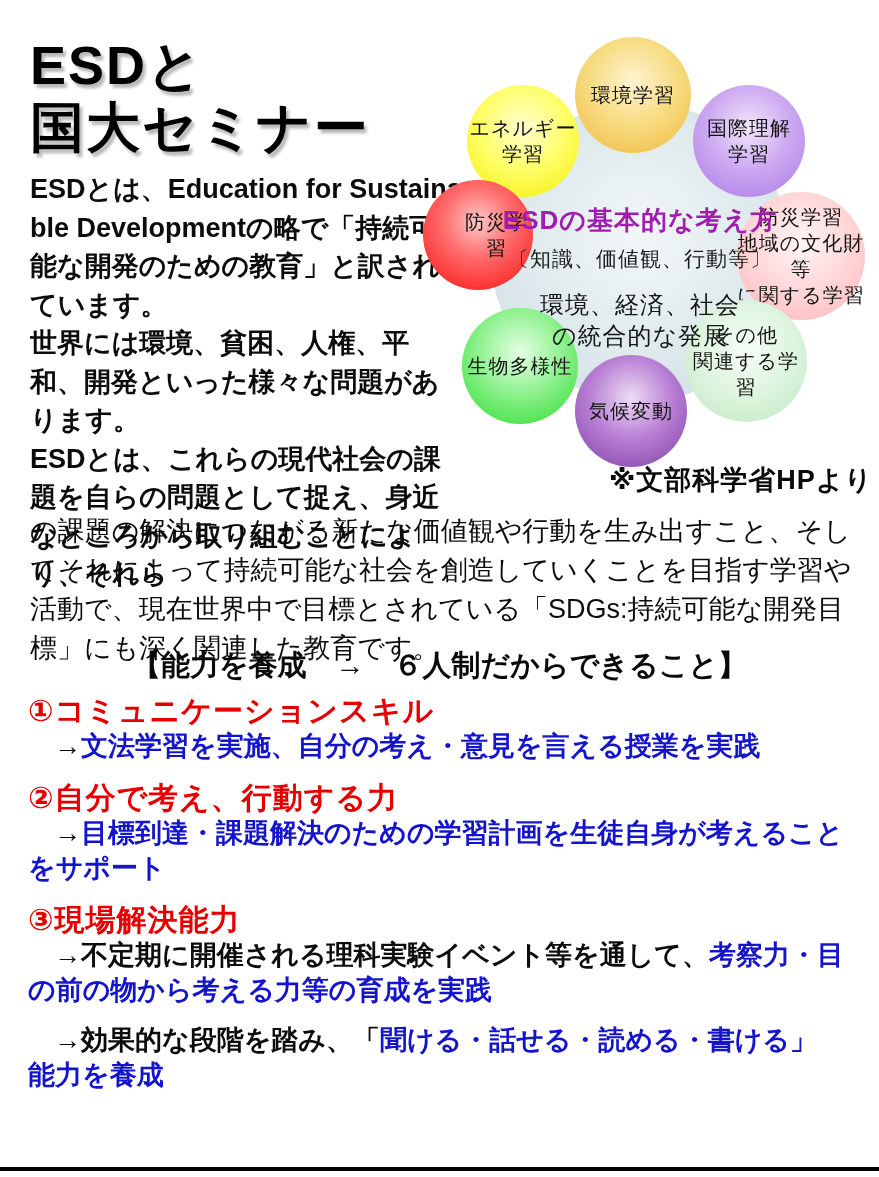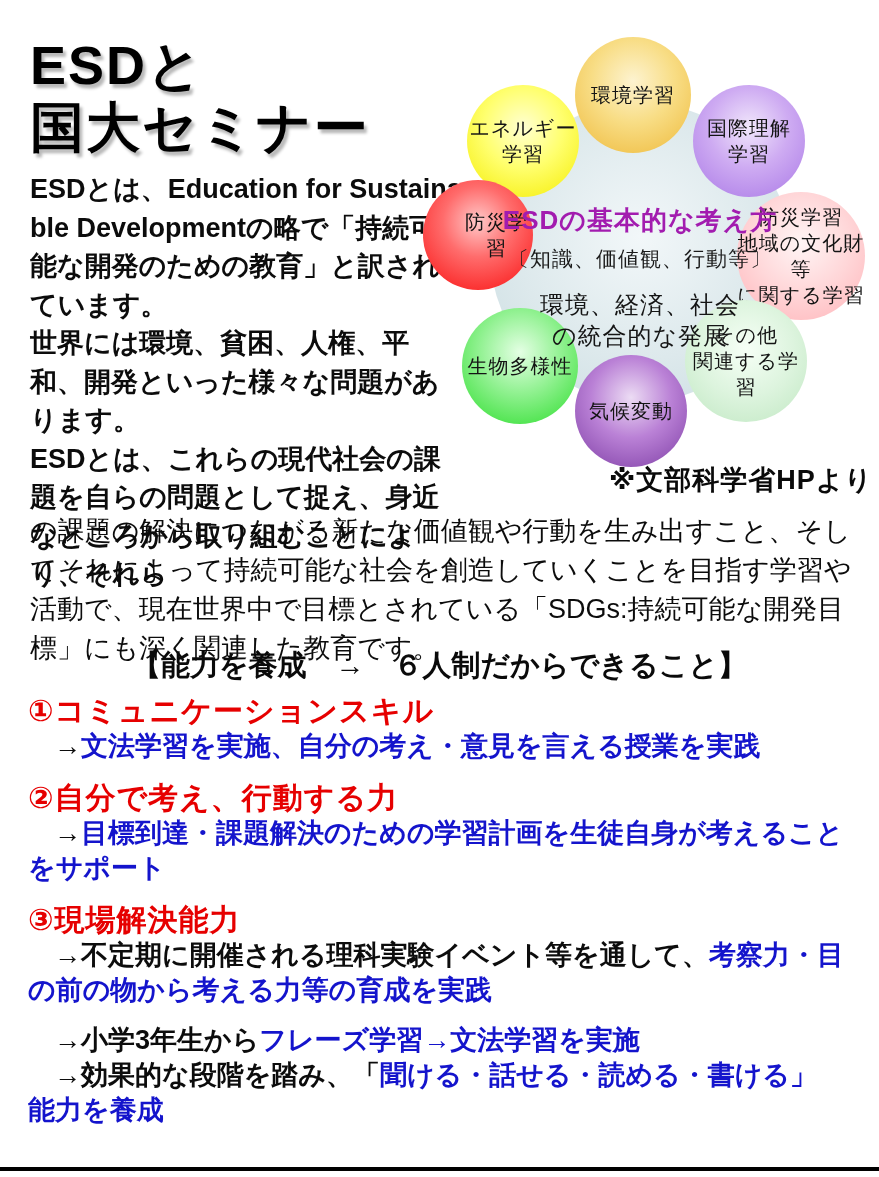--- a/index.html
+++ b/index.html
@@ -153,21 +153,20 @@
       <div class="skill-title">②自分で考え、行動する力</div>
       <p class="skill-detail"><span class="seg-black">→</span><span class="seg-blue">目標到達・課題解決のための学習計画を生徒自身が考えることをサポート</span></p>
     </div>
 
     <div class="skill">
       <div class="skill-title">③現場解決能力</div>
       <p class="skill-detail"><span class="seg-black">→不定期に開催される理科実験イベント等を通して、</span><span class="seg-blue">考察力・目の前の物から考える力等の育成を実践</span></p>
     </div>
 
     <div class="skill">
-      <p class="skill-detail"><span class="seg-black">→小学3年生から</span><span class="seg-blue">フレーズ学習→文法学習を実施</span></p>
       <p class="skill-detail"><span class="seg-black">→効果的な段階を踏み、「</span><span class="seg-blue">聞ける・話せる・読める・書ける」　能力を養成</span></p>
     </div>
 
   </div>
 
   <div class="bottom-rule"></div>
 
 </div>
 
 </body></html>

